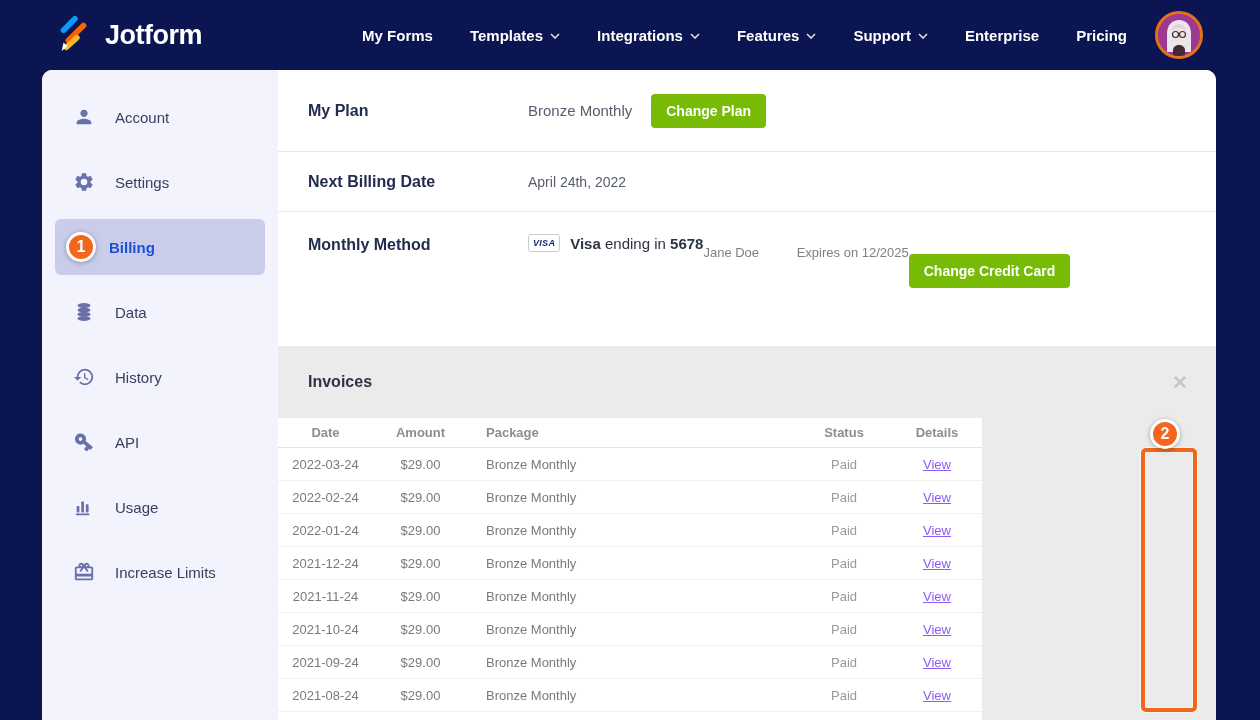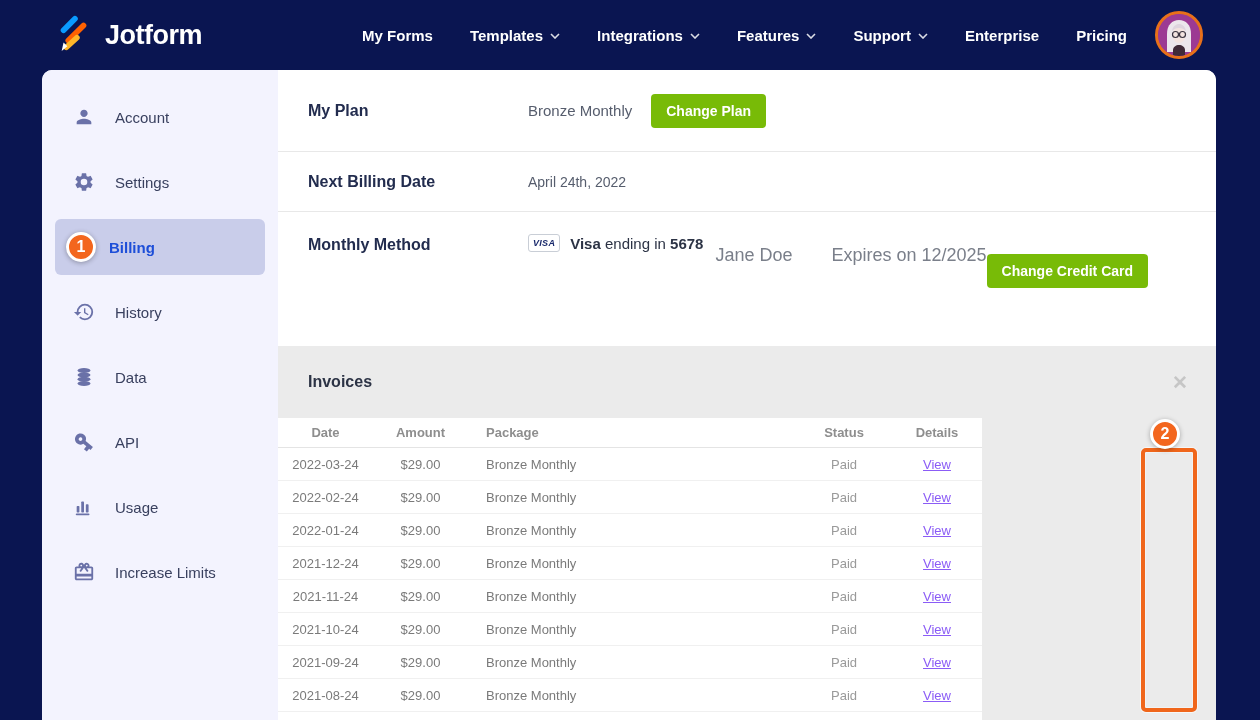--- a/index.html
+++ b/index.html
@@ -70,21 +70,21 @@
     padding:9px 15px; cursor:pointer;
   }
   .pay-content { padding-top:22px; display:flex; align-items:flex-start; }
   .card-line { display:flex; align-items:center; gap:10px; font-size:15px; color:#2c3345; }
   .visa-badge {
     background:#ffffff; border:1px solid #c9ced6; border-radius:3px;
     font-size:9px; font-weight:bold; font-style:italic; color:#1a2a6c;
     padding:3px 4px; letter-spacing:.3px;
   }
   .card-line .b { font-weight:bold; }
-  .card-sub { margin-top:11px; font-size:18px; color:#7a7f8a;margin-left:12px; }
+  .card-sub { margin-top:11px; font-size:13px; color:#7a7f8a; }
   .card-sub .holder { margin-right:34px; }
   .pay-content .btn-green { margin-top:20px; }
 
   
   .invoices { flex:1; background:#ebebeb; min-height:0; }
   .inv-head { height:72px; display:flex; align-items:center; justify-content:space-between; padding:0 28px 0 30px; }
   .inv-title { font-size:16px; font-weight:bold; color:#2c3345; }
   .inv-close { color:#c6c6c6; font-size:19px; font-weight:bold; cursor:pointer; line-height:1; }
 
   .tbl { width:704px; background:#ffffff; height:302px; font-size:13px; }
@@ -201,35 +201,35 @@
       </span>
       <span class="side-label">Settings</span>
     </div>
     <div class="side-item selected">
       <span class="step-badge">1</span>
       <span class="side-label">Billing</span>
     </div>
     <div class="side-item">
       <span class="ic">
         <svg width="22" height="22" viewBox="0 0 24 24">
-            <path class="icon-fill" d="M13 3a9 9 0 0 0-9 9H1l3.89 3.89.07.14L9 12H6a7 7 0 1 1 7 7 6.97 6.97 0 0 1-4.9-2.03l-1.42 1.42A8.95 8.95 0 0 0 13 21a9 9 0 0 0 0-18zm-1 5v5l4.28 2.54.72-1.21-3.5-2.08V8H12z"></path>
-          </svg>
-      </span>
-      <span class="side-label">History</span>
-    </div>
-    <div class="side-item">
-      <span class="ic">
-        <svg width="22" height="22" viewBox="0 0 24 24">
           <ellipse class="icon-fill" cx="12" cy="5" rx="7" ry="2.7"></ellipse>
           <ellipse class="icon-fill" cx="12" cy="9.7" rx="7" ry="2.7"></ellipse>
           <ellipse class="icon-fill" cx="12" cy="14.4" rx="7" ry="2.7"></ellipse>
           <ellipse class="icon-fill" cx="12" cy="19.1" rx="7" ry="2.7"></ellipse>
         </svg>
       </span>
       <span class="side-label">Data</span>
+    </div>
+    <div class="side-item">
+      <span class="ic">
+        <svg width="22" height="22" viewBox="0 0 24 24">
+            <path class="icon-fill" d="M13 3a9 9 0 0 0-9 9H1l3.89 3.89.07.14L9 12H6a7 7 0 1 1 7 7 6.97 6.97 0 0 1-4.9-2.03l-1.42 1.42A8.95 8.95 0 0 0 13 21a9 9 0 0 0 0-18zm-1 5v5l4.28 2.54.72-1.21-3.5-2.08V8H12z"></path>
+          </svg>
+      </span>
+      <span class="side-label">History</span>
     </div>
     <div class="side-item">
       <span class="ic">
         <svg width="22" height="22" viewBox="0 0 24 24">
             <g transform="rotate(40 12 12)">
               <path class="icon-fill" d="M12.65 10A5.99 5.99 0 0 0 7 6c-3.31 0-6 2.69-6 6s2.69 6 6 6a5.99 5.99 0 0 0 5.65-4H17v4h4v-4h2v-4H12.65zM7 14c-1.1 0-2-.9-2-2s.9-2 2-2 2 .9 2 2-.9 2-2 2z"></path>
             </g>
           </svg>
       </span>
       <span class="side-label">API</span>

